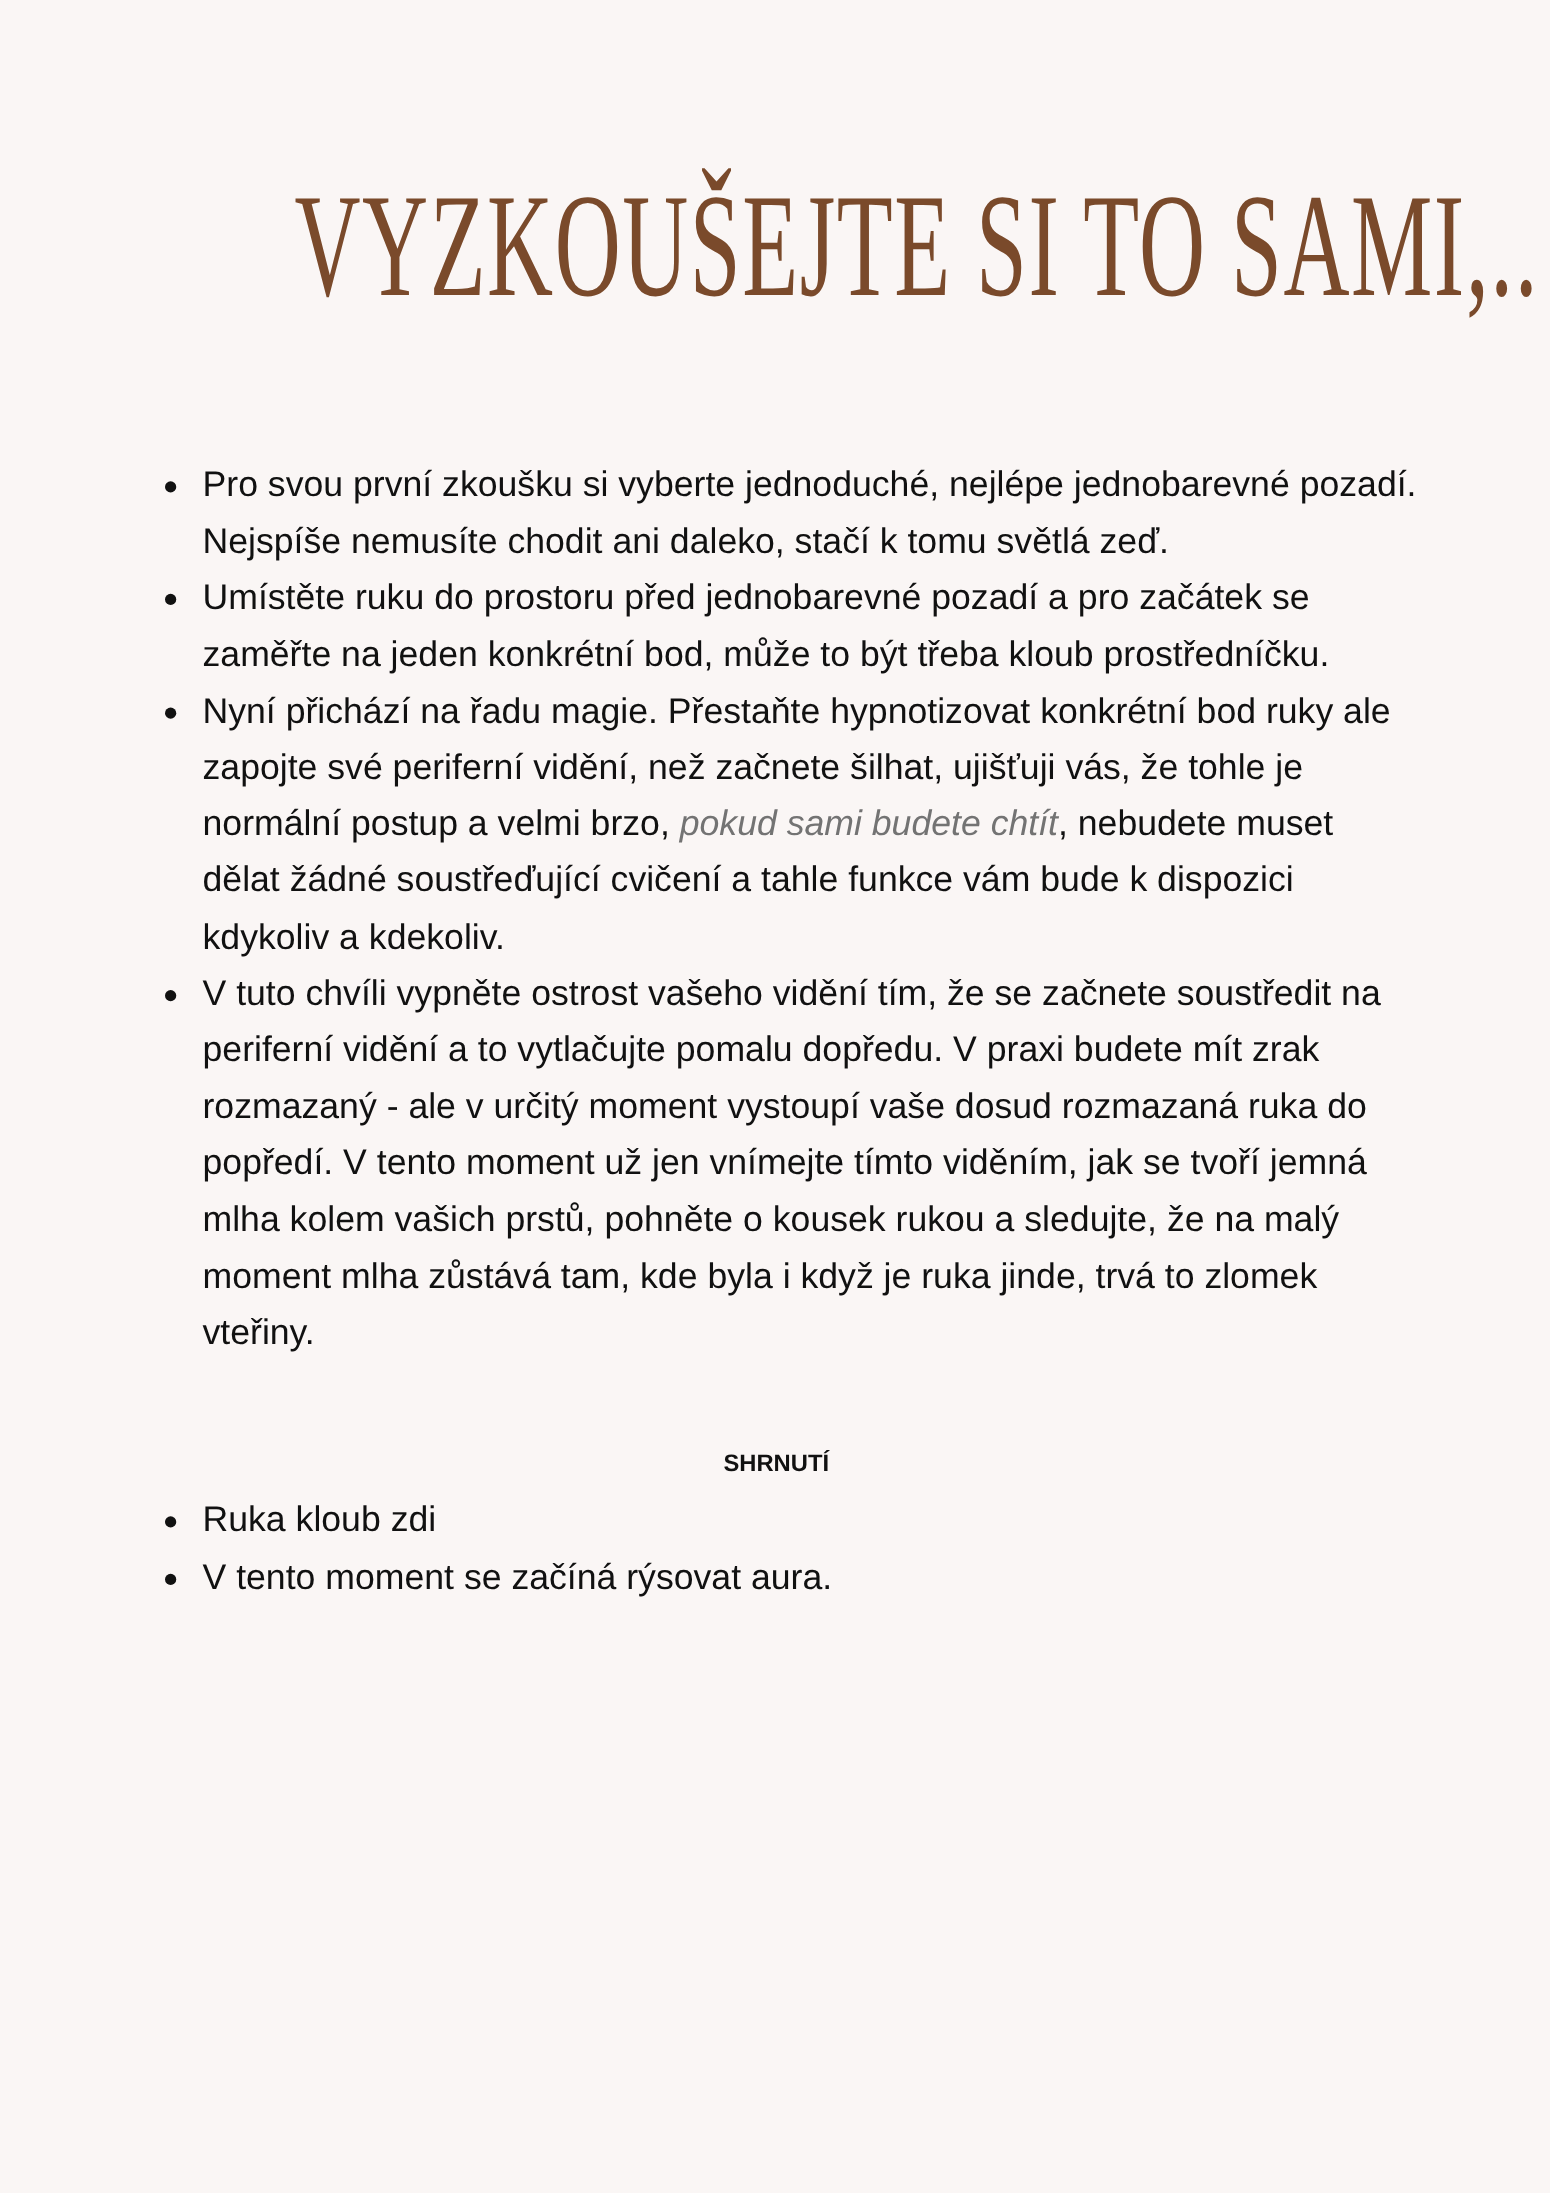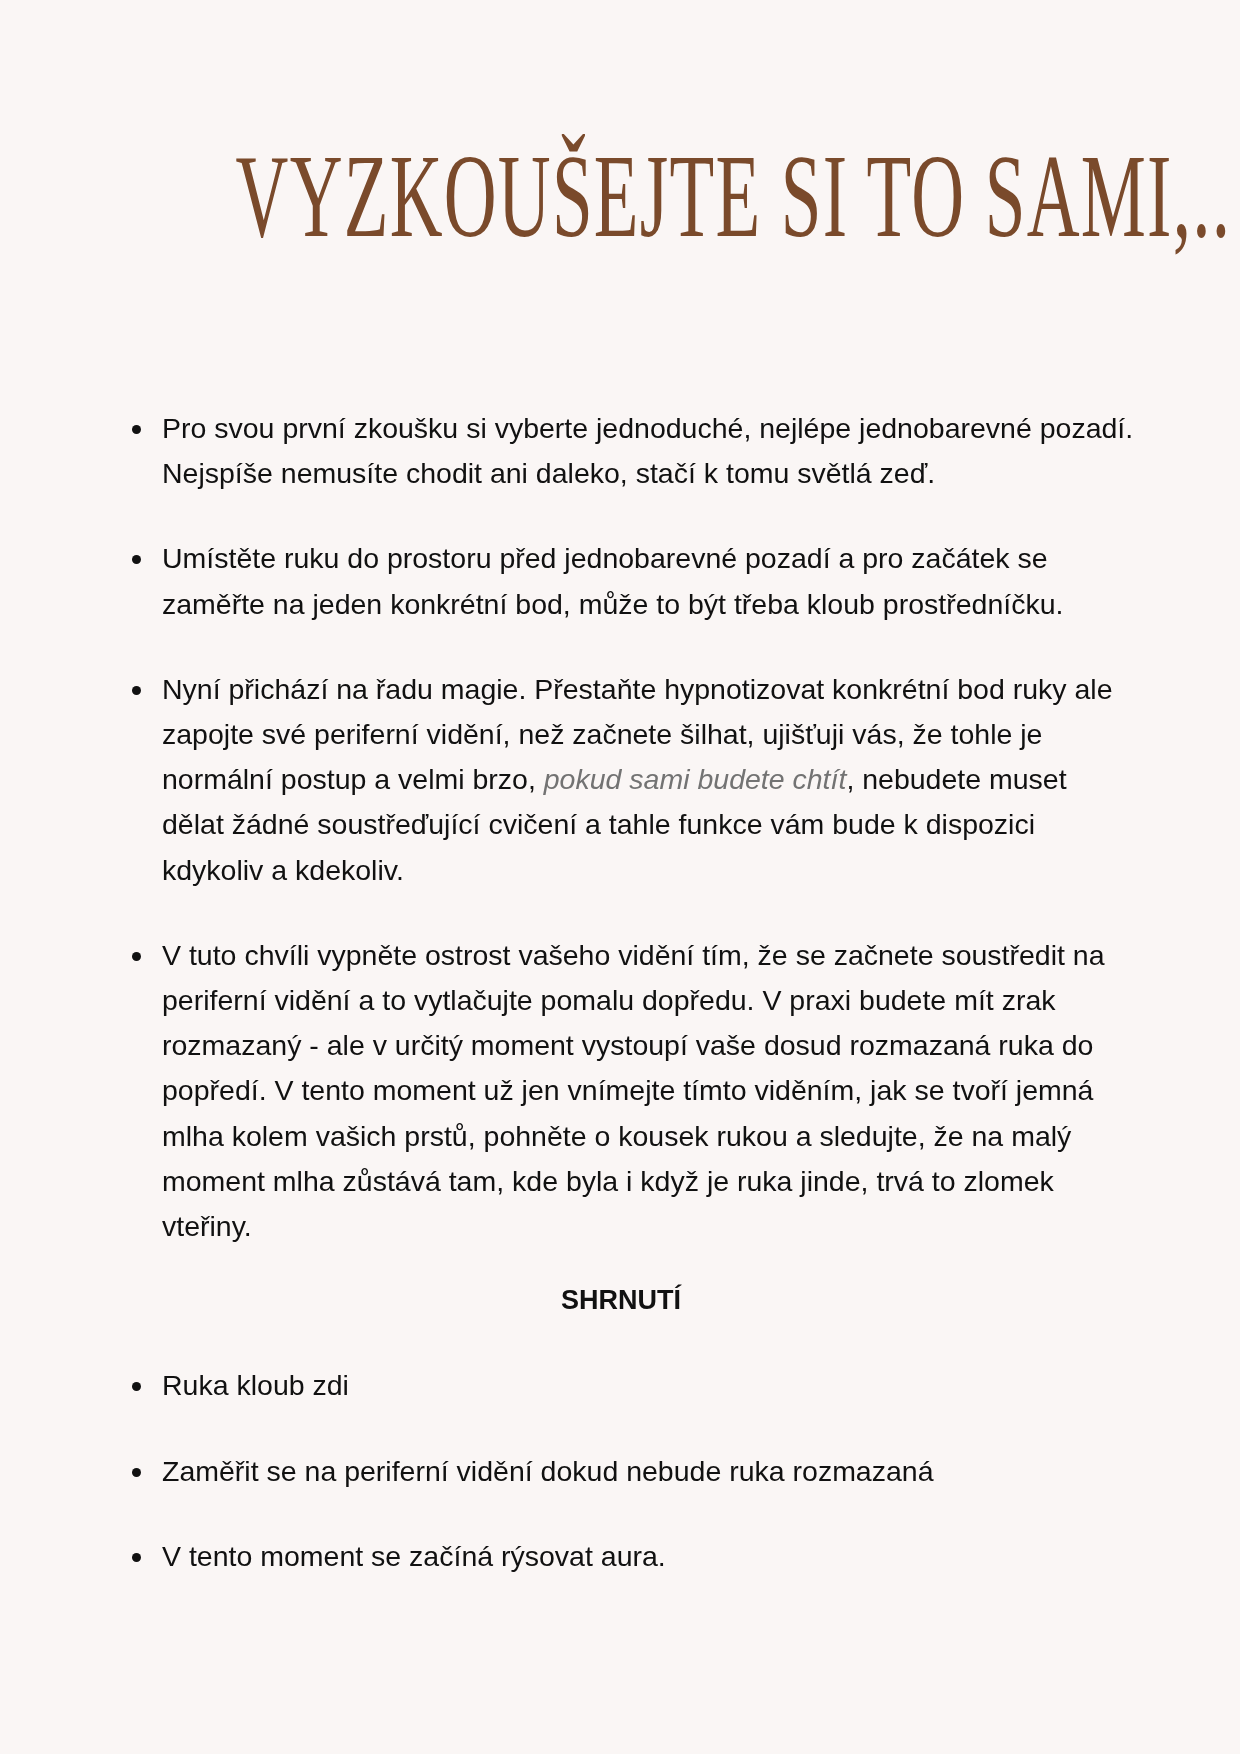--- a/index.html
+++ b/index.html
@@ -32,38 +32,37 @@
     left: 126px;
     top: 366px;
     width: 1010px;
     font-size: 28.5px;
     line-height: 45.2px;
   }
   ul { margin: 0; padding: 0; list-style: none; }
   li {
     position: relative;
     padding-left: 36px;
-    margin-top: 40px;
   }
   li::before {
     content: "";
     position: absolute;
     left: 6px;
     top: 19px;
     width: 9px; height: 9px;
     border-radius: 50%;
     background: #111;
   }
   .em { font-style: italic; color: #737373; }
   .bold { font-weight: bold; }
   .summary-title {
     text-align: center;
     font-weight: bold;
-    margin: 29px 0 0 0;
-    font-size: 27px;
+    margin: 60px 0 0 0;
+    font-size: 19px;
     line-height: 45.2px;
     padding-right: 20px;
   }
 </style>
 </head>
 <body>
 
 <h1 class="title">VYZKOUŠEJTE SI TO SAMI,..</h1>
 
 <div class="content">
@@ -71,16 +70,15 @@
     <li>Pro svou první zkoušku si vyberte jednoduché, nejlépe jednobarevné pozadí. Nejspíše nemusíte chodit ani daleko, stačí k tomu světlá zeď.</li>
     <li>Umístěte ruku do prostoru před jednobarevné pozadí a pro začátek se zaměřte na jeden konkrétní bod, může to být třeba kloub prostředníčku.</li>
     <li><span>Nyní přichází na řadu magie. Přestaňte hypnotizovat konkrétní bod ruky ale zapojte své periferní vidění, než začnete šilhat, ujišťuji vás, že tohle je normální postup a velmi brzo, </span><span class="em">pokud sami budete chtít</span><span>, nebudete muset dělat žádné soustřeďující cvičení a tahle funkce vám bude k dispozici kdykoliv a kdekoliv.</span></li>
     <li>V tuto chvíli vypněte ostrost vašeho vidění tím, že se začnete soustředit na periferní vidění a to vytlačujte pomalu dopředu. V praxi budete mít zrak rozmazaný - ale v určitý moment vystoupí vaše dosud rozmazaná ruka do popředí. V tento moment už jen vnímejte tímto viděním, jak se tvoří jemná mlha kolem vašich prstů, pohněte o kousek rukou a sledujte, že na malý moment mlha zůstává tam, kde byla i když je ruka jinde, trvá to zlomek vteřiny.</li>
   </ul>
 
   <div class="summary-title">SHRNUTÍ</div>
 
   <ul>
     <li>Ruka kloub zdi</li>
-    <li>Zaměřit se na periferní vidění dokud nebude ruka rozmazaná</li>
     <li>V tento moment se začíná rýsovat aura.</li>
   </ul>
 </div>
 
 </body></html>

